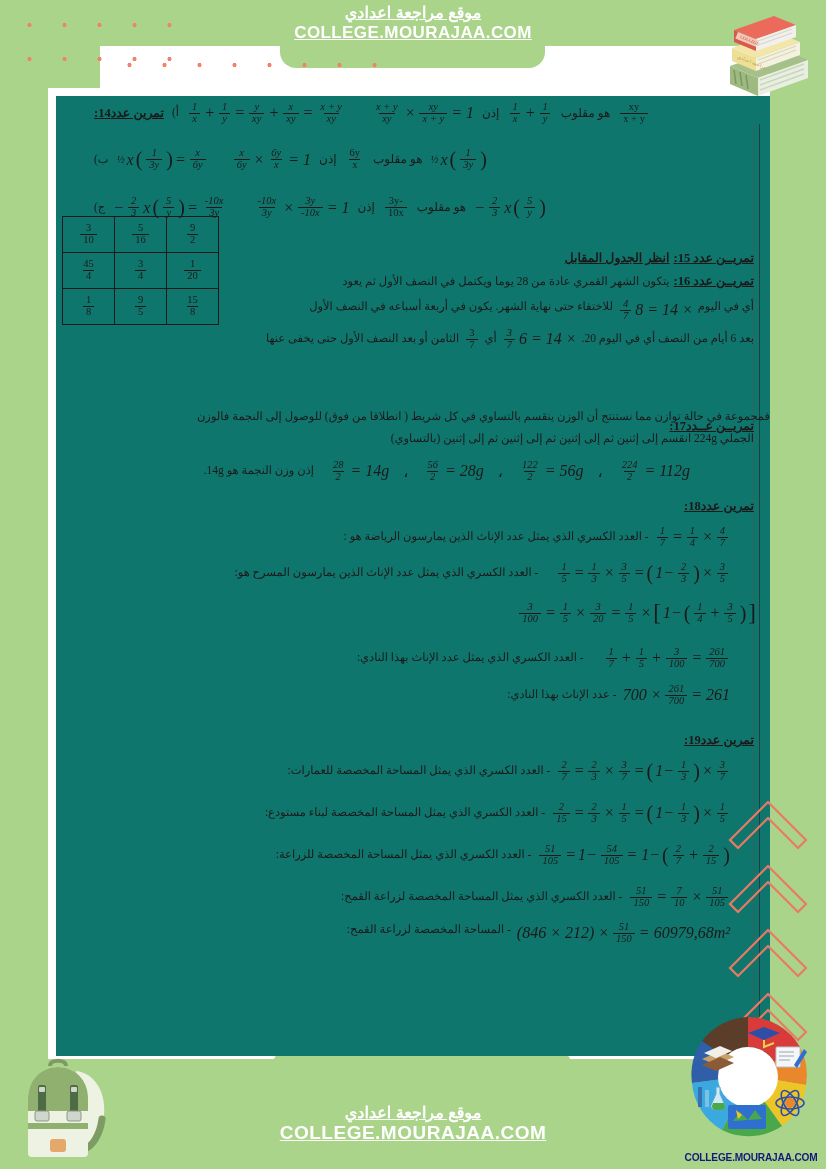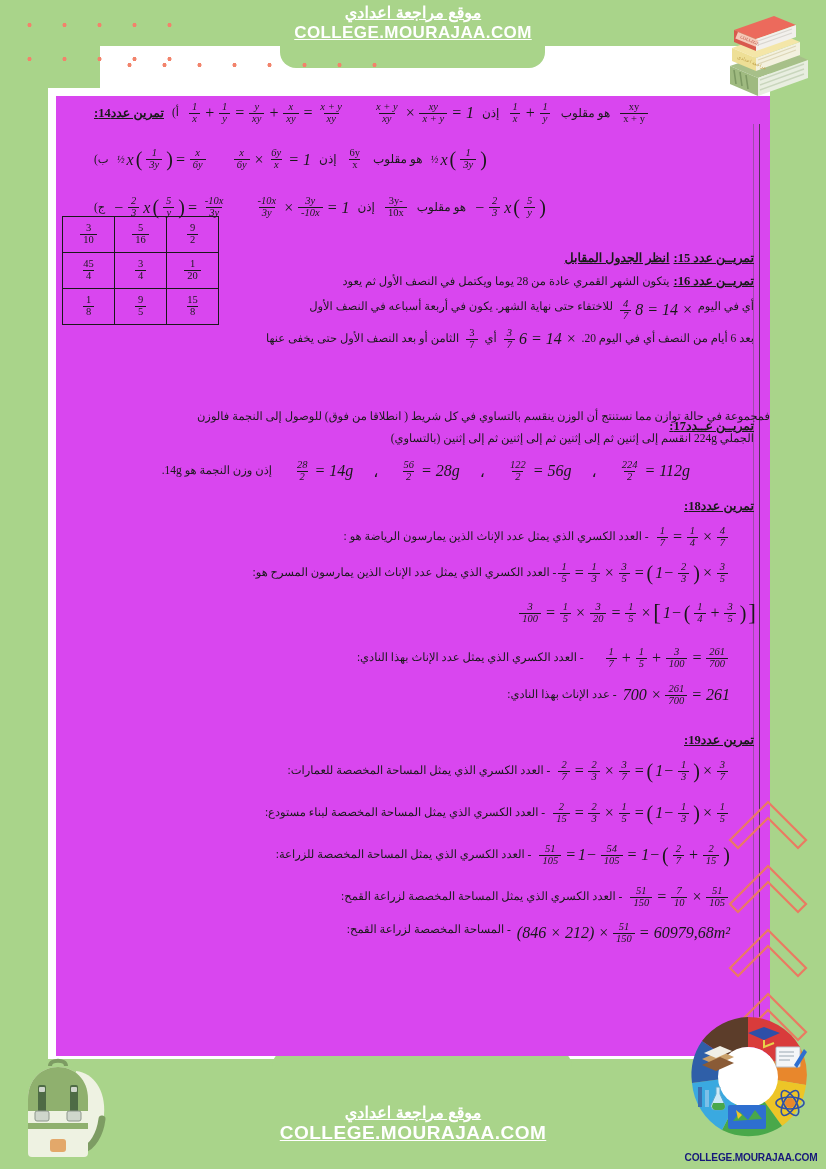--- a/index.html
+++ b/index.html
@@ -52,21 +52,21 @@
 
   
   .chevrons{position:absolute;right:10px;top:788px;width:90px;height:265px;z-index:4;}
 
   
   .books{position:absolute;right:6px;top:8px;width:120px;height:90px;z-index:7;}
   .backpack{position:absolute;left:14px;bottom:6px;width:104px;height:110px;z-index:7;}
   .wheel{position:absolute;right:14px;bottom:28px;width:128px;height:128px;z-index:7;}
 
   
-  .sheet{position:absolute;left:56px;top:96px;width:714px;height:960px;background:#d946ef;
+  .sheet{position:absolute;left:56px;top:96px;width:714px;height:960px;background:#0f766e;
     overflow:hidden;}
   .sheet-rule{position:absolute;right:10px;top:28px;width:0;height:900px;
     border-right:1.4px solid #2b2b2b;opacity:.75;}
   .sheet-rule2{position:absolute;right:16px;top:28px;width:0;height:900px;
     border-right:.8px solid #555;opacity:.45;}
 
   .doc{position:absolute;inset:0;direction:rtl;color:#1b1b1b;
     font-family:"Liberation Serif",serif;
     filter:contrast(1.02);}
 
@@ -481,21 +481,21 @@
       <div class="blk rtl rgt" style="right:16px; top:288px; width:620px;margin-top:32px;">
         <span class="ex-head">تمريــن عــدد17:</span>
       </div>
       <div class="blk rtl rgt" style="right:0px; top:310px; width:690px;">
         <span class="line">فمجموعة في حالة توازن مما نستنتج أن الوزن ينقسم بالتساوي في كل شريط ( انطلاقا من فوق) للوصول إلى النجمة فالوزن</span>
       </div>
       <div class="blk rtl rgt" style="right:16px; top:332px; width:660px;">
         <span class="line">الجملي 224g انقسم إلى إثنين ثم إلى إثنين ثم إلى إثنين ثم إلى إثنين (بالتساوي)</span>
       </div>
       <div class="blk rtl" style="right:80px; top:358px; width:560px;">
-        <span style="display:inline-flex;align-items:center;gap:20px;flex-direction:row-reverse;text-align:right;">
+        <span style="display:inline-flex;align-items:center;gap:14px;flex-direction:row-reverse;text-align:right;">
           <span class="line">إذن وزن النجمة هو 14g.</span>
           <span class="mrow">
             <span class="frac">
                 <span class="num">28</span>
                 <span class="den">2</span>
               </span>
             <span>= 14g</span>
           </span>
           <span>،</span>
           <span class="mrow">
@@ -542,21 +542,21 @@
               </span>
             <span>×</span>
             <span class="frac">
                 <span class="num">4</span>
                 <span class="den">7</span>
               </span>
           </span>
         </span>
       </div>
       <div class="blk rtl rgt" style="right:40px; top:460px; width:610px;">
-        <span style="display:inline-flex;align-items:center;gap:0;flex-direction:row-reverse;">
+        <span style="display:inline-flex;align-items:center;gap:18px;flex-direction:row-reverse;">
           <span class="line">- العدد الكسري الذي يمثل عدد الإناث الذين يمارسون المسرح هو:</span>
           <span class="mrow">
             <span class="frac">
                 <span class="num">1</span>
                 <span class="den">5</span>
               </span>
             <span>=</span>
             <span class="frac">
                 <span class="num">1</span>
                 <span class="den">3</span>

